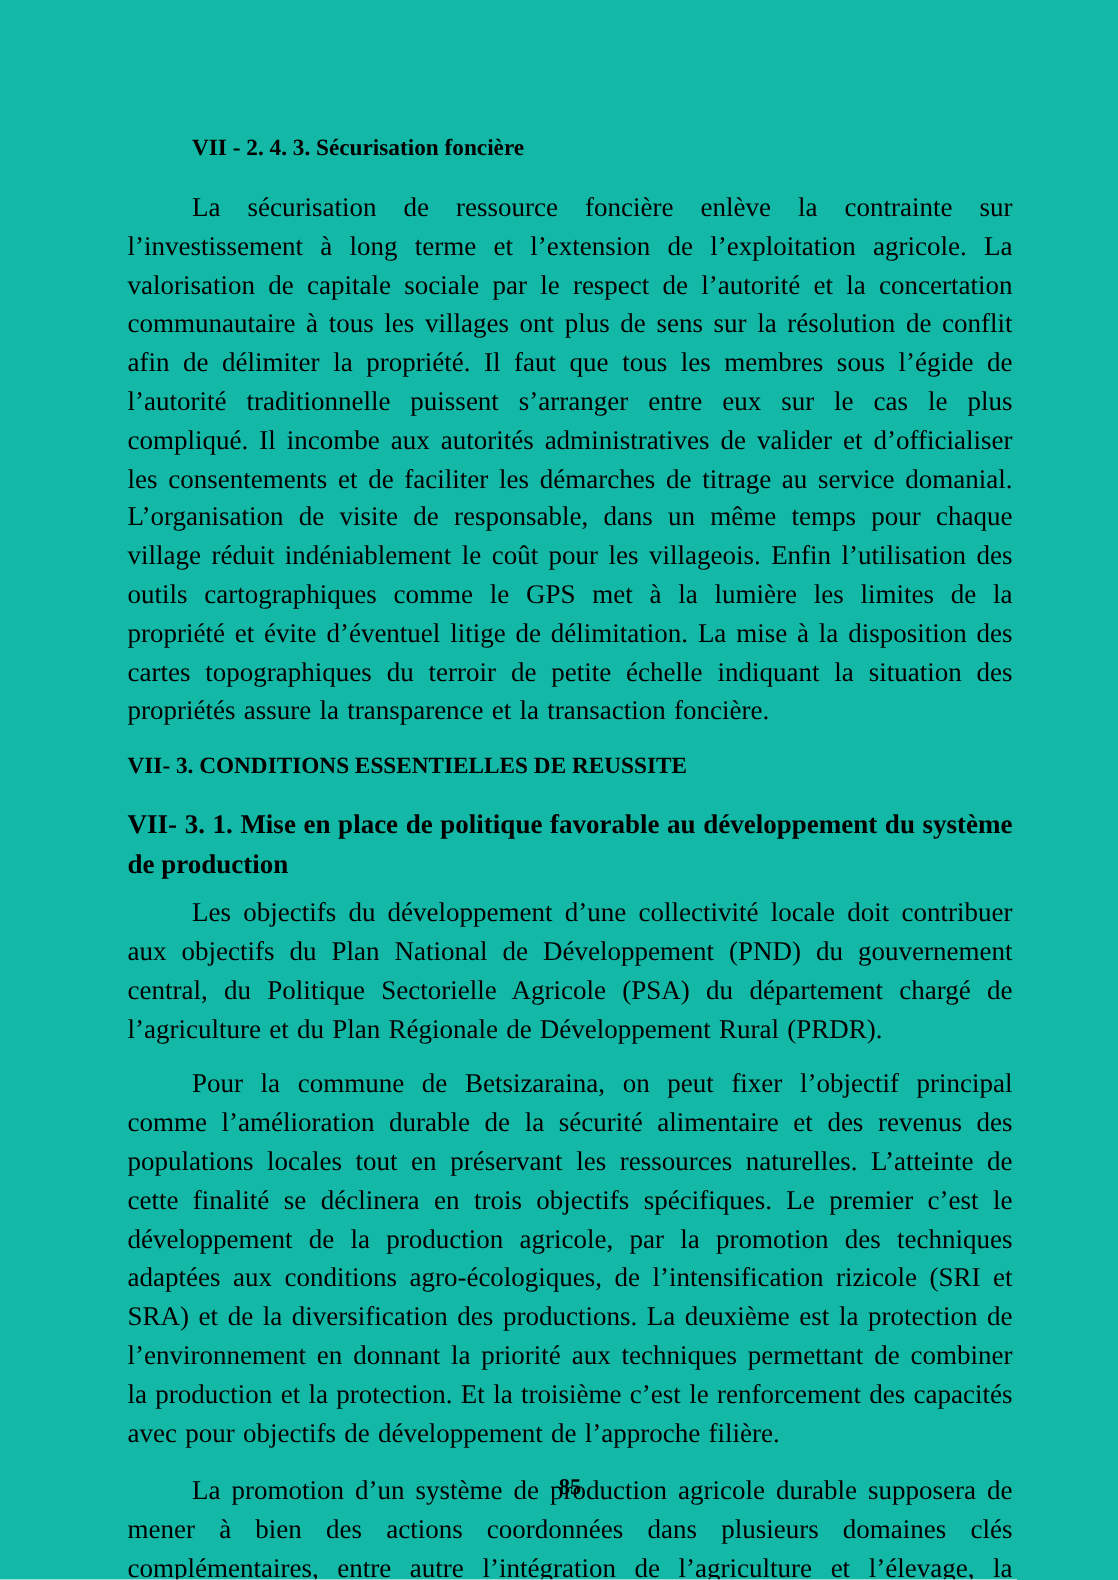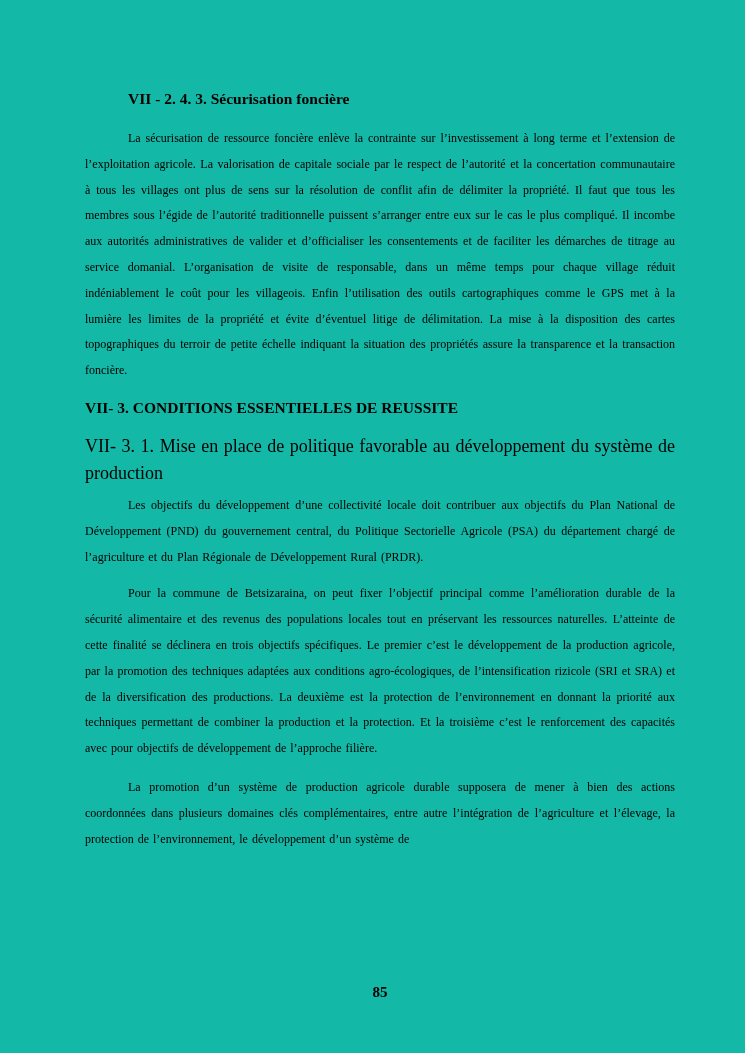--- a/index.html
+++ b/index.html
@@ -24,37 +24,37 @@
     width: 590px;
   }
   .h-sub {
     font-size: 15.5px;
     line-height: 26px;
     font-weight: bold;
     margin: 0 0 14px 0;
     padding-left: 43px;
   }
   .para {
-    font-size: 12px;
+    font-size: 18px;
     line-height: 25.8px;
     text-align: justify;
     text-indent: 43px;
     margin: 0 0 11px 0;
     word-spacing: 1px;
   }
   .h-plain {
     font-size: 15.5px;
     line-height: 26px;
     font-weight: bold;
     margin: 0 0 12px 0;
   }
   .h-big {
     font-size: 18px;
     line-height: 27px;
-    font-weight: normal;
+    font-weight: bold;
     text-align: justify;
     margin: 0 0 6px 0;
   }
   .h-sub2 {
     font-size: 15.5px;
     line-height: 26px;
     font-weight: bold;
     margin: 0 0 6px 0;
     padding-left: 43px;
   }

